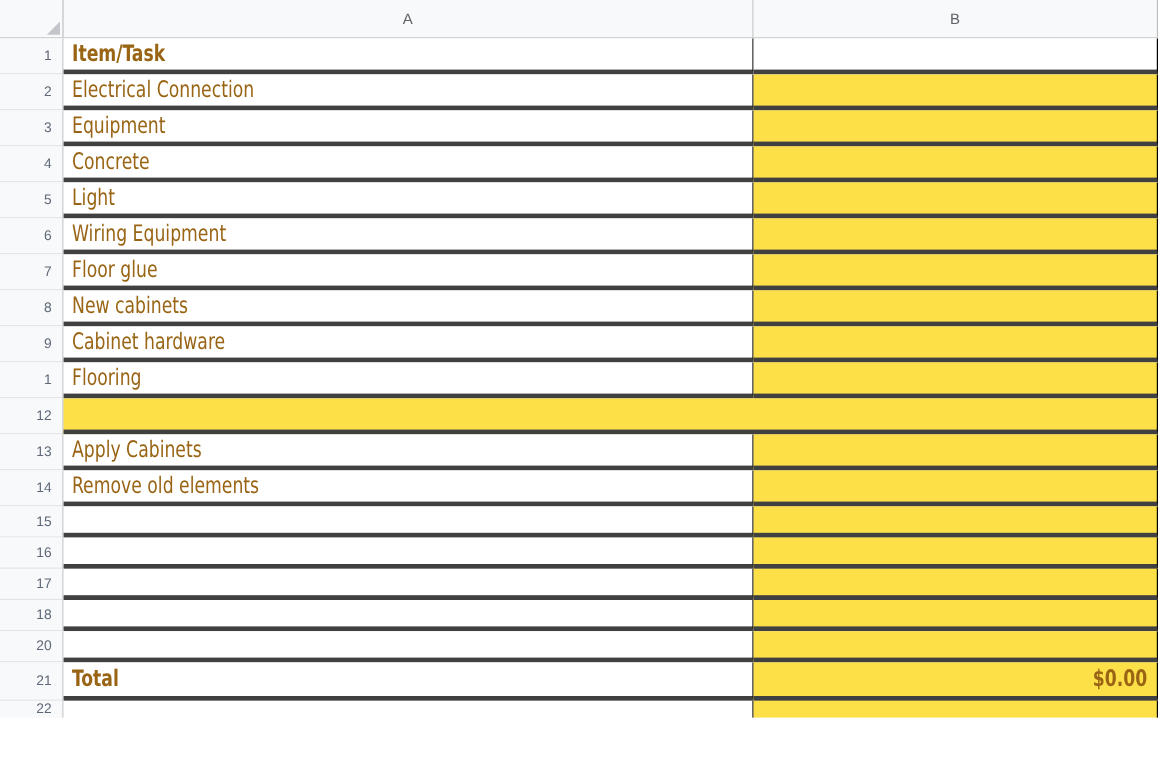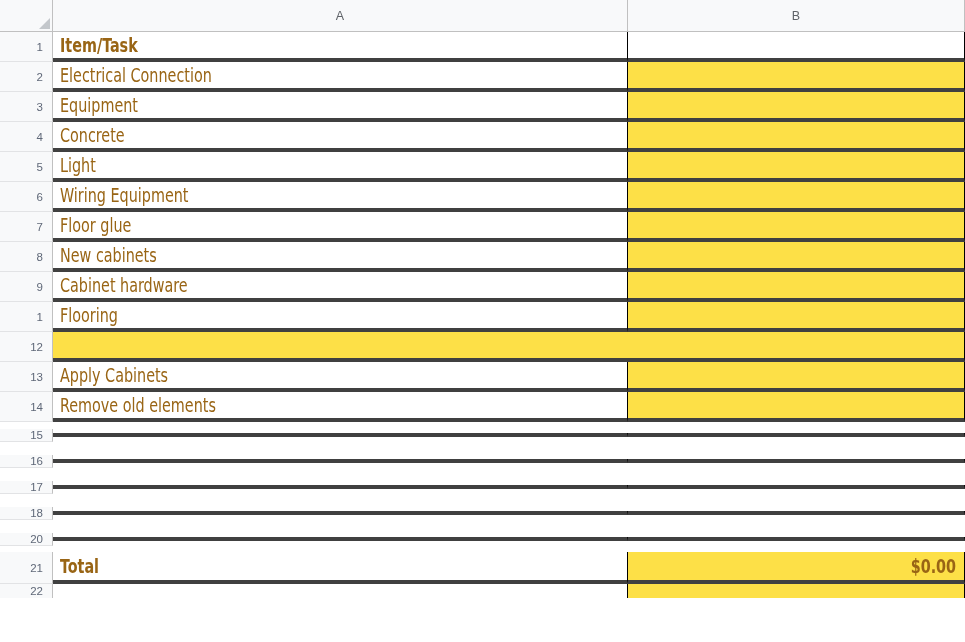--- a/index.html
+++ b/index.html
@@ -82,21 +82,21 @@
     font-size:19px;
     line-height:1;
     transform:scaleX(.84);
     transform-origin:left center;
   }
   .cell.b .txt{transform-origin:right center;}
   .txt.bold{font-weight:bold;}
 
   
   .r-tall{height:30px;}
-  .r-short{height:26px;align-items:center;}
+  .r-short{height:26px;}
   .r-total{height:32px;}
   .r-tail{height:14px;}
   .r-tail .cell{border-bottom:none;}
   .r-tail .rowhead{border-bottom:none;}
 </style>
 </head>
 <body>
 
 <div id="sheet">
 

